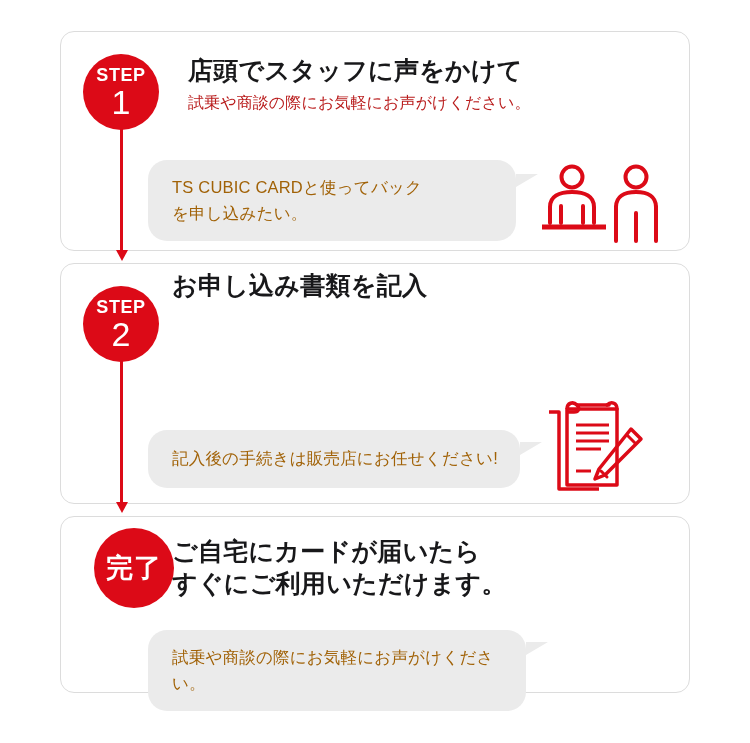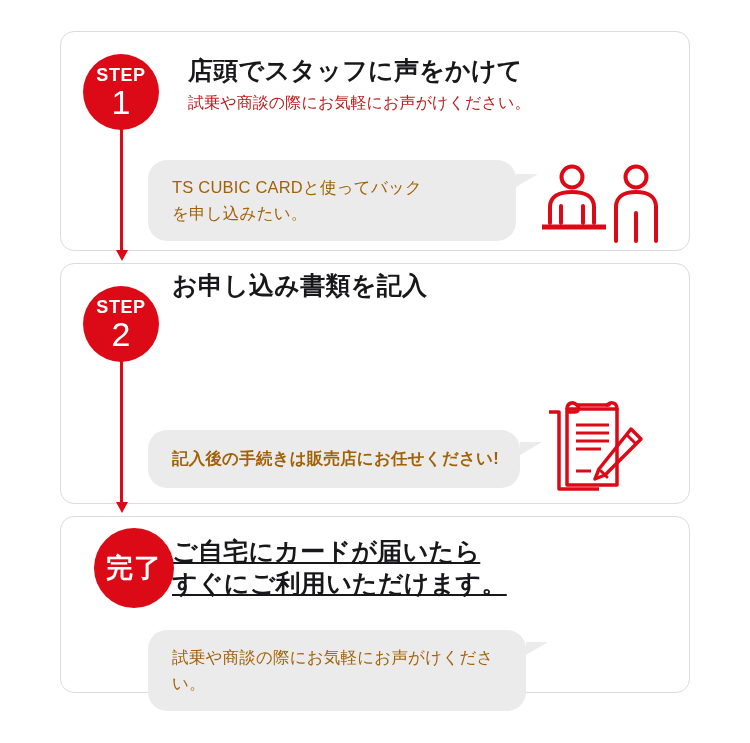--- a/index.html
+++ b/index.html
@@ -163,21 +163,20 @@
     width: 368px;
     padding: 15px 0 15px 24px;
   }
   #bubble-1 .tail { right: -22px; top: 14px; }
 
   #bubble-2 {
     left: 148px;
     top: 430px;
     width: 372px;
     padding: 16px 0 16px 24px;
-    font-weight: bold;
   }
   #bubble-2 .tail { right: -22px; top: 12px; }
 
   #bubble-3 {
     left: 148px;
     top: 630px;
     width: 378px;
     padding: 15px 0 15px 24px;
   }
   #bubble-3 .tail { right: -22px; top: 12px; }
@@ -288,21 +287,21 @@
     <span class="head"></span>
   </div>
 
   <div class="step-card" id="card-3"></div>
 
   <div class="badge badge-3">
     <span class="badge-done">完了</span>
   </div>
 
   <div class="step-body" style="top:535px;">
-    <h2 class="step-title" style="white-space:pre-line;text-decoration:underline;">ご自宅にカードが届いたら
+    <h2 class="step-title" style="white-space:pre-line;">ご自宅にカードが届いたら
 すぐにご利用いただけます。</h2>
   </div>
 
   <div class="bubble" id="bubble-3">
     <span class="bubble-text">試乗や商談の際にお気軽にお声がけください。</span>
     <span class="tail"></span>
   </div>
 
 
 </div>

